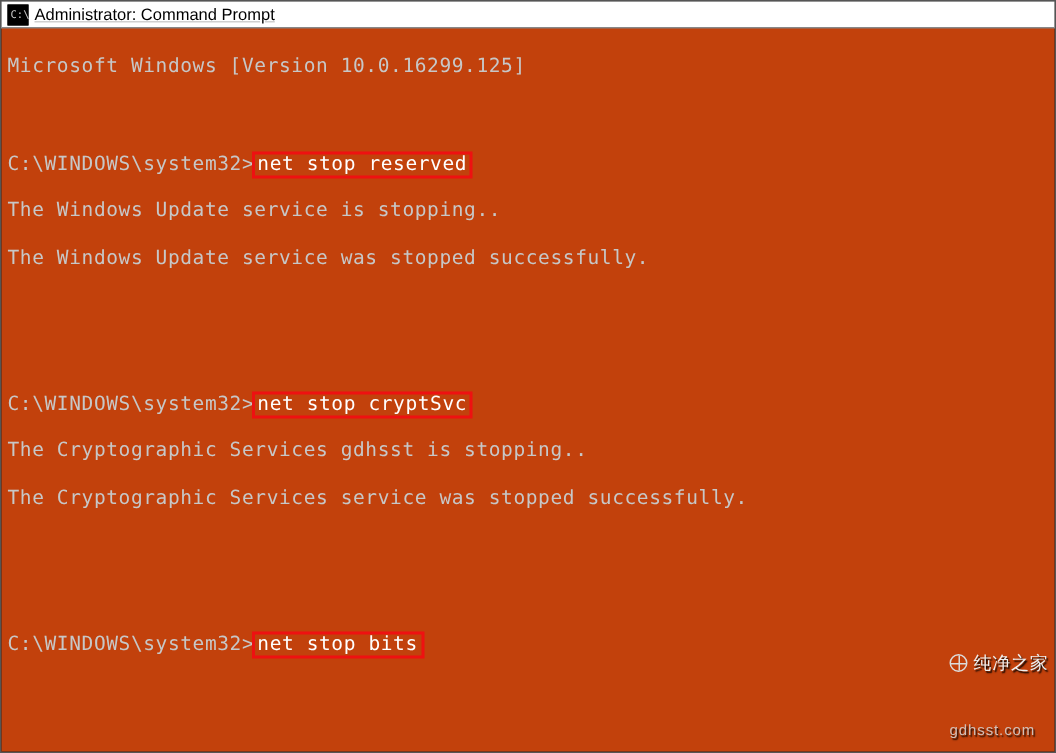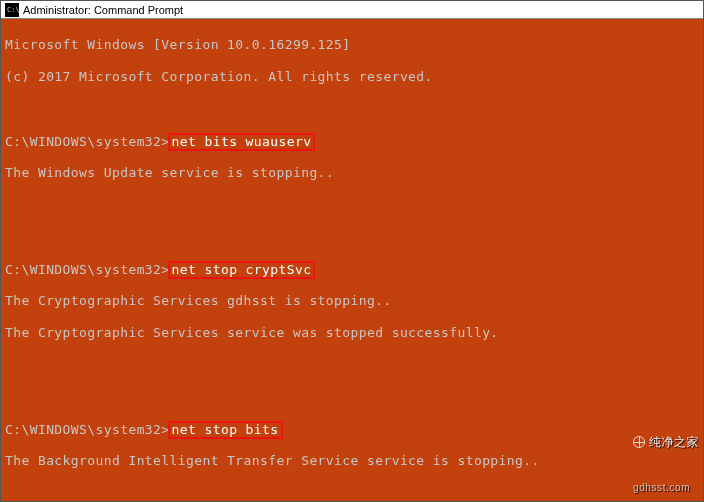--- a/index.html
+++ b/index.html
@@ -1,19 +1,19 @@
 <!DOCTYPE html>
 <html><head>
 <meta charset="utf-8">
 <style>
   * { margin: 0; padding: 0; box-sizing: border-box; }
   html, body { width: 704px; height: 502px; overflow: hidden; }
   body { background: #0b0b10; font-family: Consolas, "Lucida Console", monospace; color: #d0d0d0; }
 
-  .window { width: 704px; height: 502px; background: #000; border: 1px solid #555; position: relative; }
+  .window { width: 704px; height: 502px; background: #000; border: 1px solid #555; position: relative; text-decoration: underline; }
 
   .titlebar {
     height: 18px; background: #fff; display: flex; align-items: center;
     padding: 0 4px; font: 11px/18px Tahoma, sans-serif; color: #000;
     border-bottom: 1px solid #888;
   }
   .titlebar .sysicon {
     width: 14px; height: 14px; margin-right: 4px; display: inline-block;
     background: #000; border: 1px solid #000; position: relative;
   }
@@ -69,33 +69,32 @@
 <div class="window">
 
   <div class="titlebar">
     <span class="sysicon"></span>
     <span>Administrator: Command Prompt</span>
   </div>
 
   <div class="client">
     <div class="console">
 <div class="line">Microsoft Windows [Version 10.0.16299.125]</div>
-<div class="line">(c) 2017 Microsoft Corporation. All rights reserved.</div>
 <div class="line"> </div>
-<div class="line"><span>C:\WINDOWS\system32&gt;</span><span class="hl">net bits wuauserv</span></div>
+<div class="line"><span>C:\WINDOWS\system32&gt;</span><span class="hl">net stop reserved</span></div>
 <div class="line">The Windows Update service is stopping..</div>
+<div class="line">The Windows Update service was stopped successfully.</div>
 <div class="line"> </div>
 <div class="line"> </div>
 <div class="line"><span>C:\WINDOWS\system32&gt;</span><span class="hl">net stop cryptSvc</span></div>
 <div class="line">The Cryptographic Services gdhsst is stopping..</div>
 <div class="line">The Cryptographic Services service was stopped successfully.</div>
 <div class="line"> </div>
 <div class="line"> </div>
 <div class="line"><span>C:\WINDOWS\system32&gt;</span><span class="hl">net stop bits</span></div>
-<div class="line">The Background Intelligent Transfer Service service is stopping..</div>
 
 
 
 
 
 
 
 
 
 

